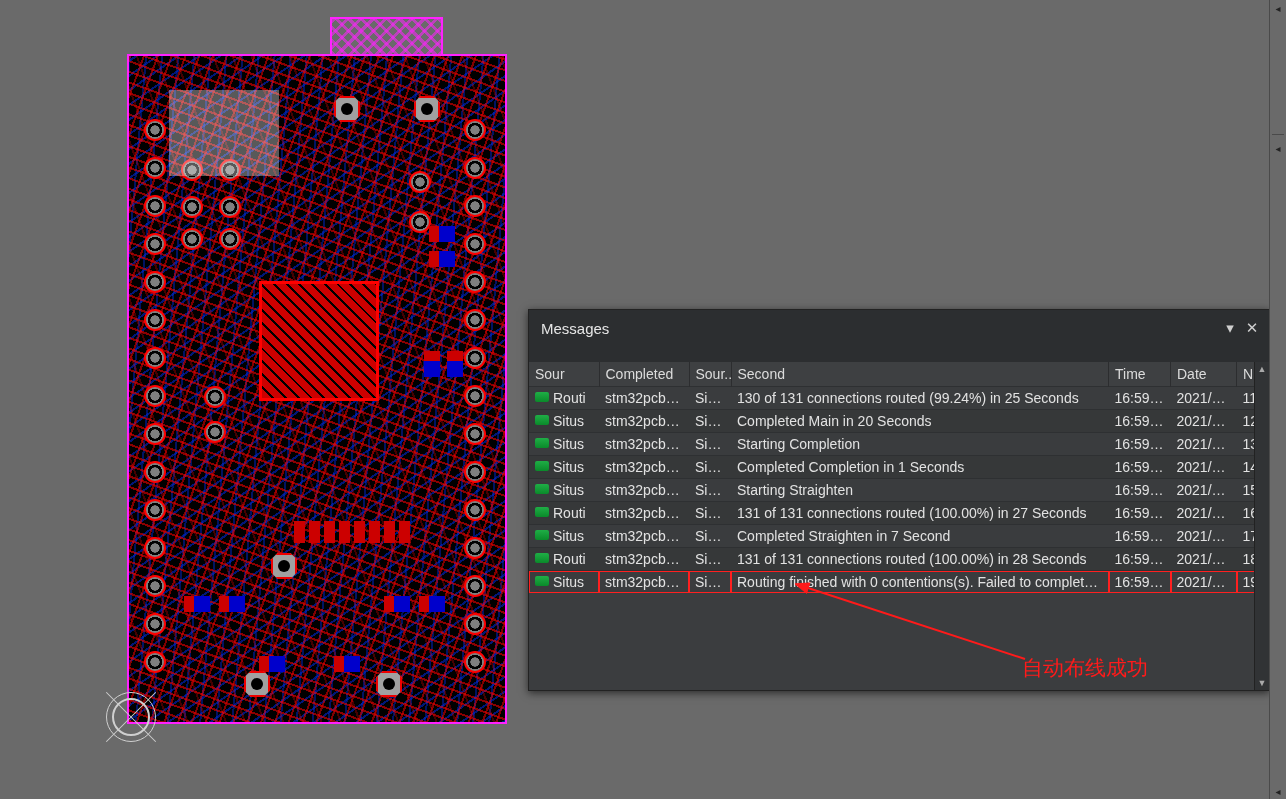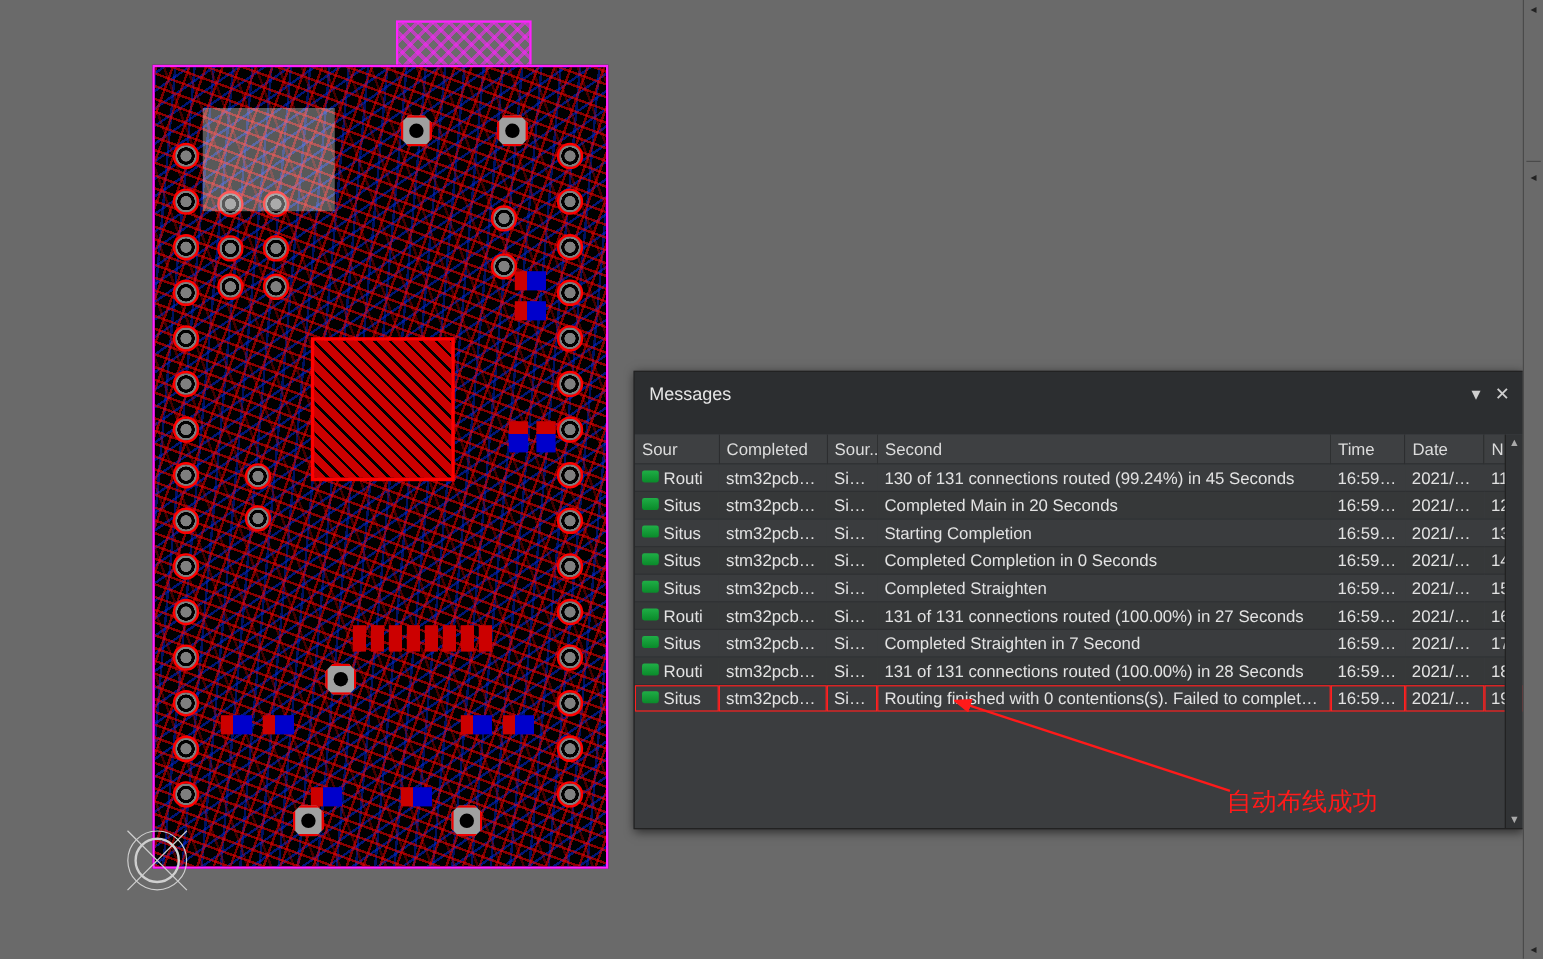--- a/index.html
+++ b/index.html
@@ -215,21 +215,21 @@
         <th>Time</th>
         <th>Date</th>
         <th>N...</th>
       </tr>
         </thead>
       <tbody id="msg-rows">
           <tr>
             <td><span class="msg-icon"></span>Routi</td>
             <td>stm32pcb.Pcb</td>
             <td>Situs</td>
-            <td>130 of 131 connections routed (99.24%) in 45 Seconds</td>
+            <td>130 of 131 connections routed (99.24%) in 25 Seconds</td>
             <td>16:59:48</td>
             <td>2021/12/</td>
             <td>11</td>
           </tr>
           <tr>
             <td><span class="msg-icon"></span>Situs</td>
             <td>stm32pcb.Pcb</td>
             <td>Situs</td>
             <td>Completed Main in 20 Seconds</td>
             <td>16:59:49</td>
@@ -242,30 +242,30 @@
             <td>Situs</td>
             <td>Starting Completion</td>
             <td>16:59:49</td>
             <td>2021/12/</td>
             <td>13</td>
           </tr>
           <tr>
             <td><span class="msg-icon"></span>Situs</td>
             <td>stm32pcb.Pcb</td>
             <td>Situs</td>
-            <td>Completed Completion in 0 Seconds</td>
+            <td>Completed Completion in 1 Seconds</td>
             <td>16:59:49</td>
             <td>2021/12/</td>
             <td>14</td>
           </tr>
           <tr>
             <td><span class="msg-icon"></span>Situs</td>
             <td>stm32pcb.Pcb</td>
             <td>Situs</td>
-            <td>Completed Straighten</td>
+            <td>Starting Straighten</td>
             <td>16:59:49</td>
             <td>2021/12/</td>
             <td>15</td>
           </tr>
           <tr>
             <td><span class="msg-icon"></span>Routi</td>
             <td>stm32pcb.Pcb</td>
             <td>Situs</td>
             <td>131 of 131 connections routed (100.00%) in 27 Seconds</td>
             <td>16:59:50</td>

